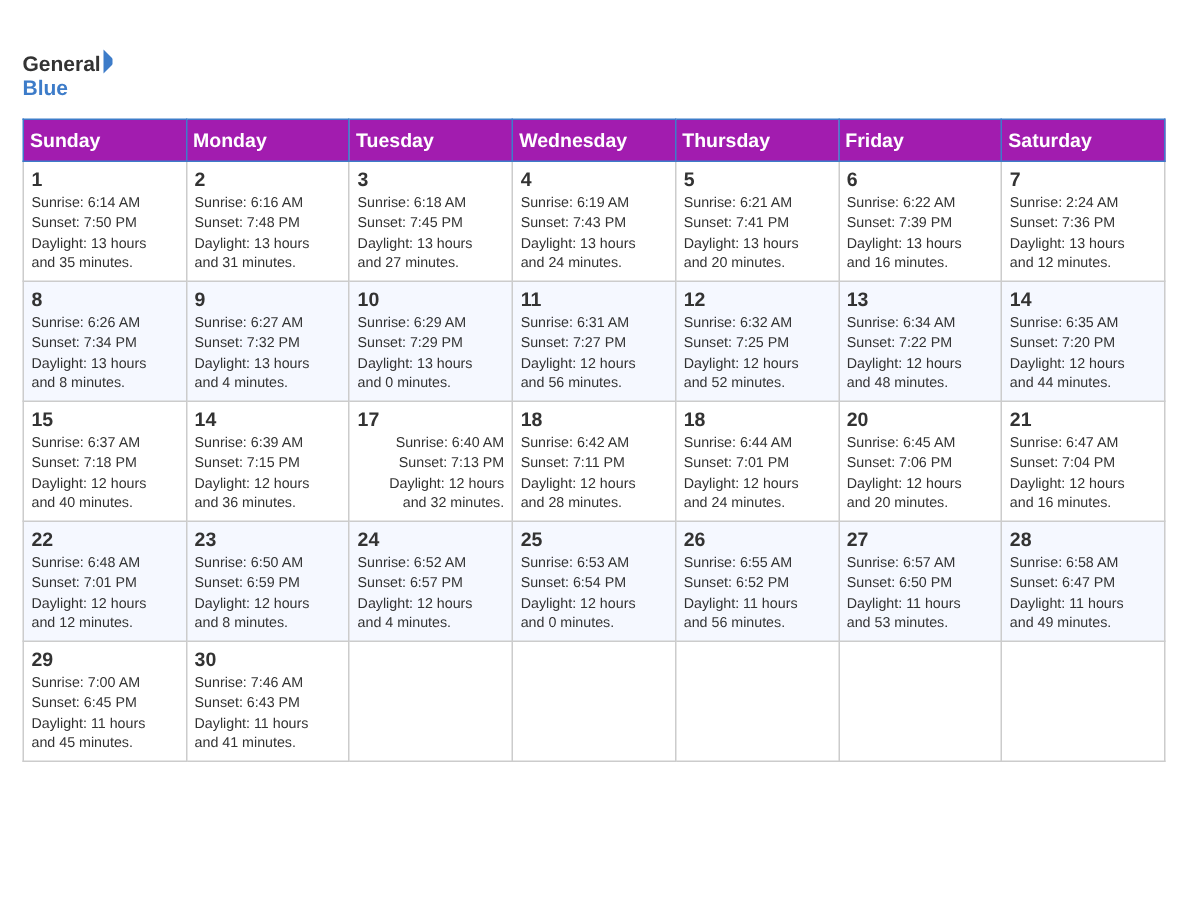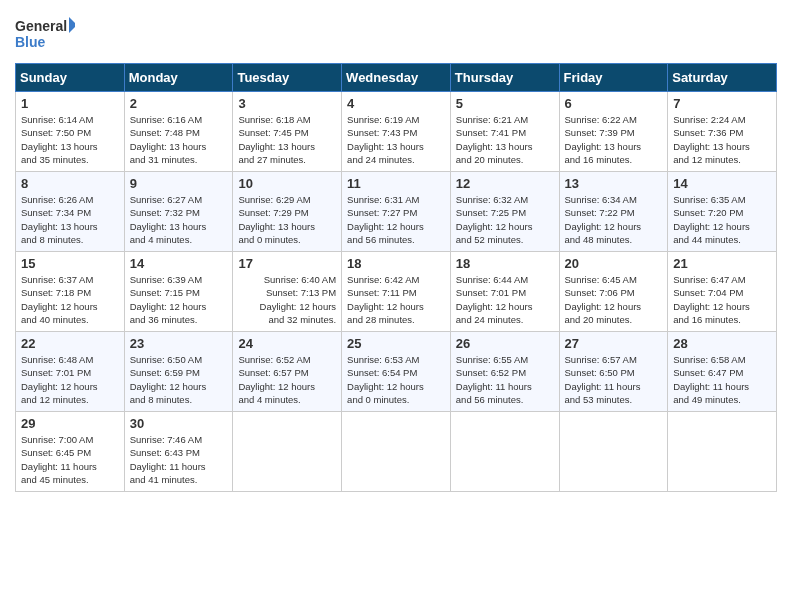--- a/index.html
+++ b/index.html
@@ -8,20 +8,21 @@
       background: #fff;
       width: 792px;
       min-height: 612px;
       padding: 15px;
     }
     .header {
       display: flex;
       align-items: flex-start;
       justify-content: space-between;
       margin-bottom: 10px;
+      margin-top: 16px;
     }
     .logo {
       display: flex;
       align-items: center;
       gap: 4px;
     }
     .title-section {
       text-align: right;
     }
     .month-title {
@@ -32,21 +33,21 @@
     .location {
       font-size: 14px;
       color: #555;
     }
     .calendar {
       width: 100%;
       border-collapse: collapse;
       table-layout: fixed;
     }
     .calendar th {
-      background-color: #0c4a6e;
+      background-color: #a21caf;
       color: #fff;
       padding: 6px 4px;
       font-size: 13px;
       font-weight: bold;
       text-align: left;
       border: 1px solid #3d7cc9;
     }
     .calendar td {
       border: 1px solid #ccc;
       vertical-align: top;

